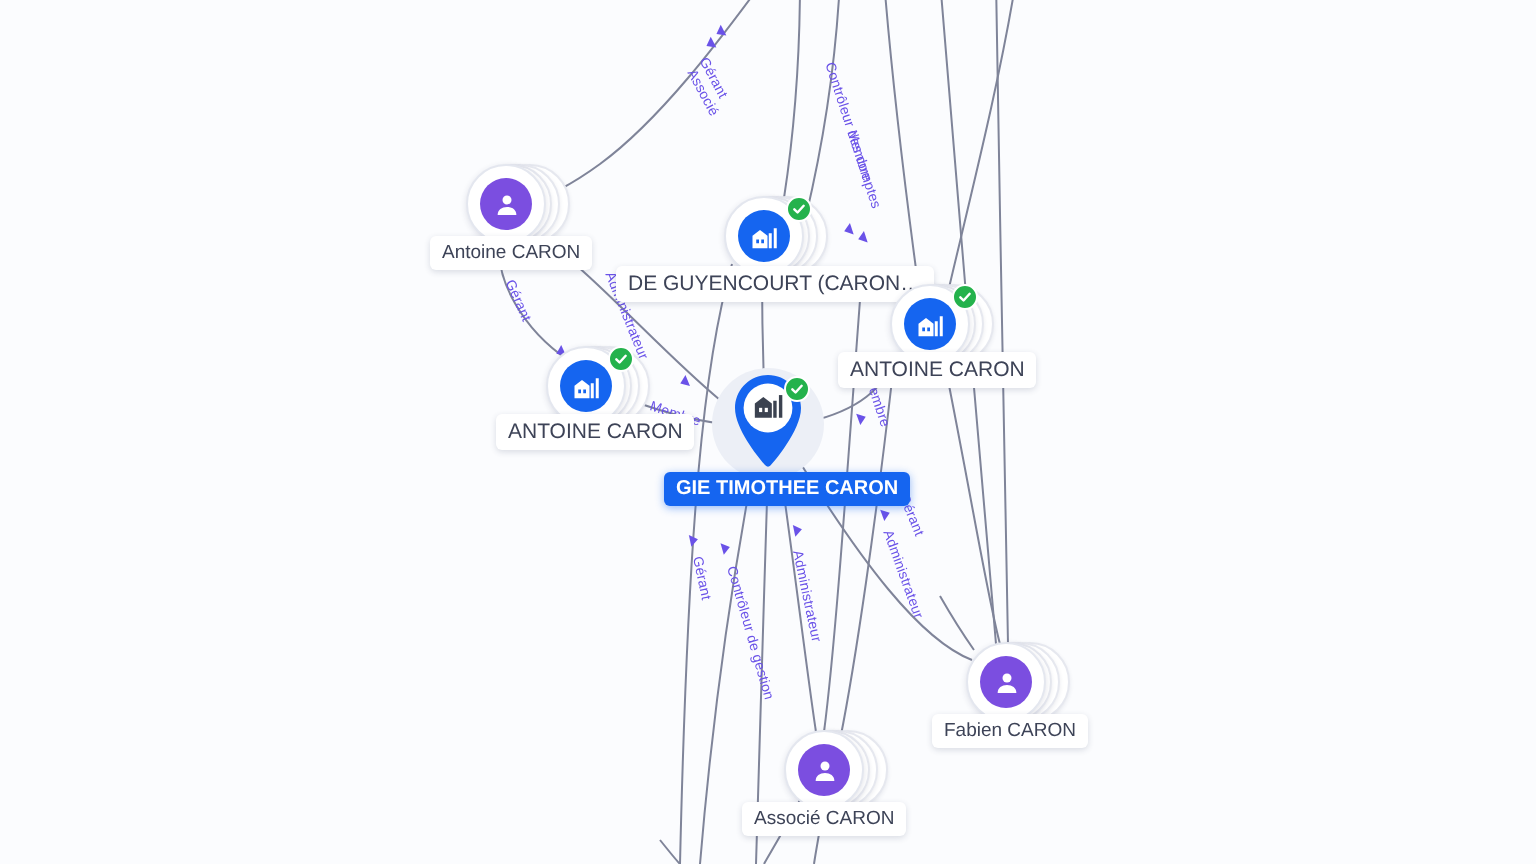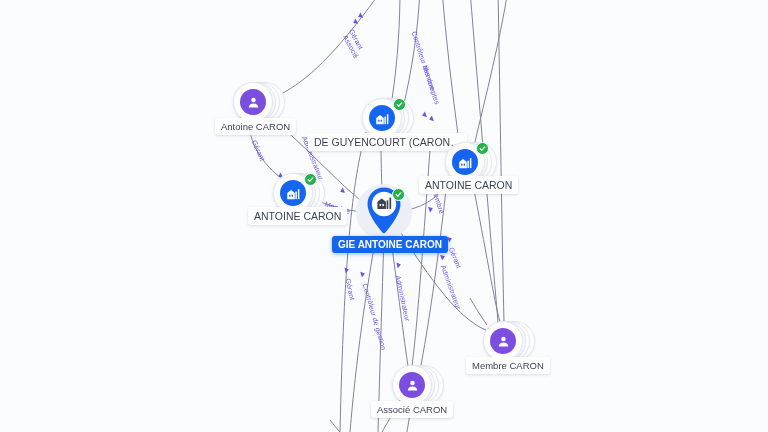--- a/index.html
+++ b/index.html
@@ -267,37 +267,37 @@
             <rect x="9" y="14" width="2.2" height="3" fill="#ffffff"></rect>
             <rect x="15" y="9" width="2.4" height="12" fill="#3b4250"></rect>
             <rect x="19" y="5" width="2.4" height="16" fill="#3b4250"></rect>
           </svg></div>
         <div class="badge" style="right: 7px; top: 4px;">
           <svg viewBox="0 0 24 24">
             <path d="M4 12.5l5.5 5.5L20 6.5" fill="none" stroke="#ffffff" stroke-width="4.2" stroke-linecap="round" stroke-linejoin="round"></path>
           </svg>
         </div>
       </div>
-      <div class="chip selected" style="left: 332px; top: 236px;">GIE ANTOINE CARON</div>
+      <div class="chip selected" style="left: 332px; top: 236px;">GIE TIMOTHEE CARON</div>
       <div class="node" style="left: 483px; top: 321px; width: 52px; height: 44px;">
         <div class="stack">
           <i style="left:12px;top:0px;"></i>
           <i style="left:7px;top:0px;"></i>
           <i style="left:3px;top:0px;"></i>
         </div>
         <div class="disc" style="left: 0px; top: 0px;">
           <div class="avatar">
             <svg viewBox="0 0 24 24">
               <circle cx="12" cy="8" r="3.6" fill="#ffffff"></circle>
               <path d="M4.5 20c0-4.2 3.4-6.4 7.5-6.4S19.5 15.8 19.5 20z" fill="#ffffff"></path>
             </svg>
           </div>
         </div>
       </div>
-      <div class="chip" style="left: 466px; top: 357px;">Membre CARON</div>
+      <div class="chip" style="left: 466px; top: 357px;">Fabien CARON</div>
       <div class="node" style="left: 392px; top: 365px; width: 52px; height: 44px;">
         <div class="stack">
           <i style="left:12px;top:0px;"></i>
           <i style="left:7px;top:0px;"></i>
           <i style="left:3px;top:0px;"></i>
         </div>
         <div class="disc" style="left: 0px; top: 0px;">
           <div class="avatar">
             <svg viewBox="0 0 24 24">
               <circle cx="12" cy="8" r="3.6" fill="#ffffff"></circle>

